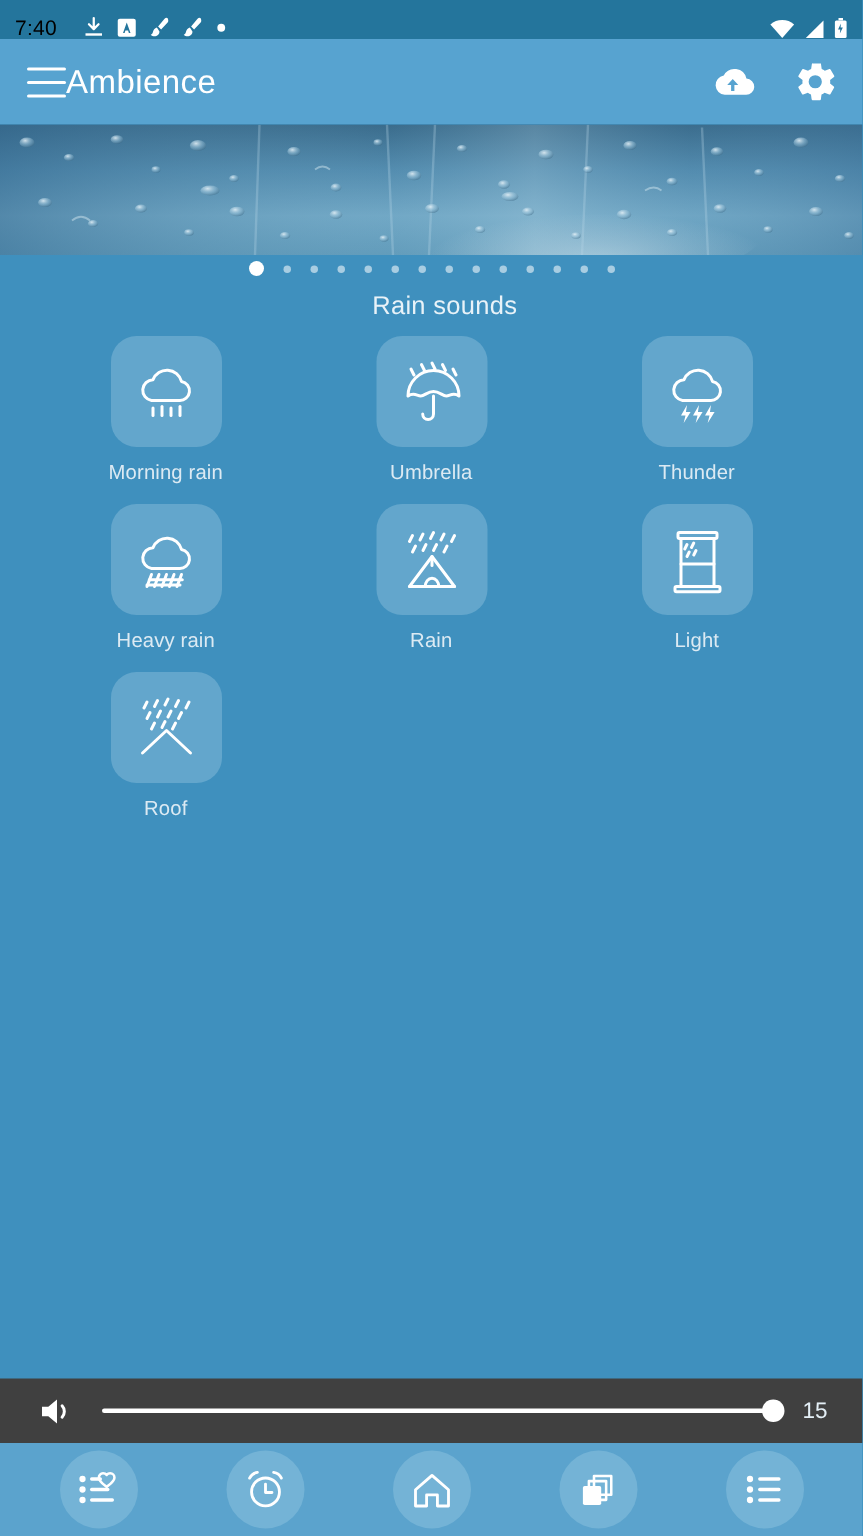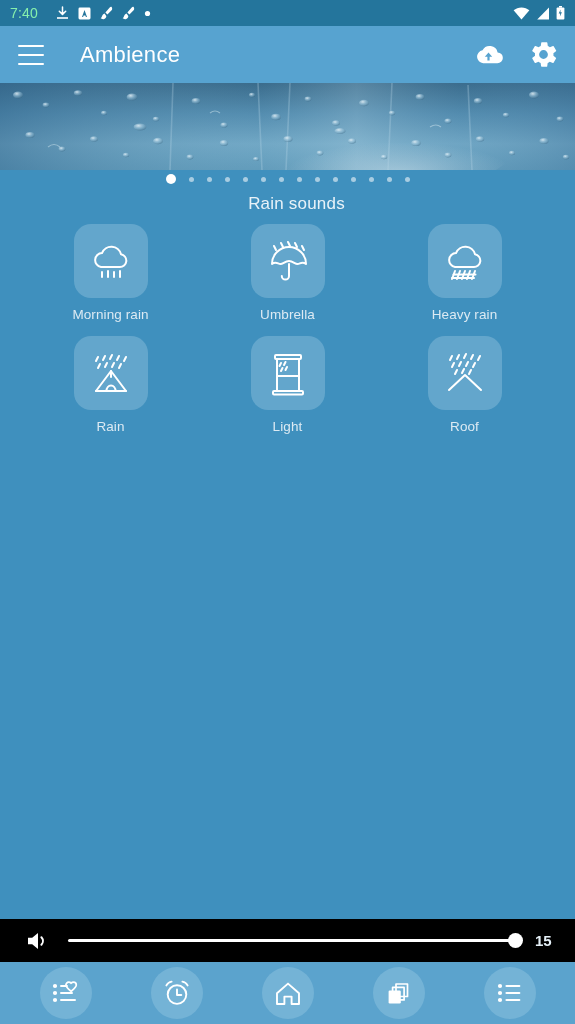--- a/index.html
+++ b/index.html
@@ -13,42 +13,42 @@
     position:relative;
     width:575px; height:1024px;
     background:#3F90BE;
     display:flex; flex-direction:column;
   }
 
   
   .statusbar {
     height:26px; flex:0 0 26px;
     background:#24759C;
-    display:flex; align-items:center;
+    display:flex; align-items:flex-end;
     padding:0 10px;
-    color:#86efac;
+    color:#000000;
   }
   .sb-clock { font-size:14px; letter-spacing:.2px; margin-right:9px; }
   .sb-left { display:flex; align-items:center; gap:9px; flex:1; }
   .sb-right { display:flex; align-items:center; gap:6px; }
   .sb-ico { display:block; }
 
   
   .appbar {
     height:57px; flex:0 0 57px;
     background:#57A3D0;
     display:flex; align-items:center;
     padding:0 18px;
   }
   .hamburger { width:26px; height:20px; display:flex; flex-direction:column;
     justify-content:space-between; cursor:pointer; }
   .hamburger i { display:block; height:2px; background:#fff; border-radius:1px; }
   .appbar-title {
     color:#FFFFFF; font-size:22px; font-weight:400;
-    margin-left:36px; flex:1; letter-spacing:.3px;
+    flex:1; letter-spacing:.3px;
   }
   .appbar-actions { display:flex; align-items:center; gap:26px; }
 
   
   .hero {
     position:relative;
     height:87px; flex:0 0 87px;
     overflow:hidden;
     background:#3C7FA8;
   }
@@ -86,22 +86,21 @@
     letter-spacing:.1px;
   }
 
   .spacer { flex:1 1 auto; }
 
   
   .volume {
     height:43px; flex:0 0 43px;
     display:flex; align-items:center;
     padding:0 16px 0 26px;
-    background:#000000;
-    font-weight:bold;
+    background:#404040;
   }
   .vol-track-wrap { flex:1; position:relative; height:20px;
     display:flex; align-items:center; margin:0 14px 0 18px; }
   .vol-track { height:3px; width:100%; background:#FFFFFF; border-radius:2px; }
   .vol-thumb { position:absolute; right:-2px; width:15px; height:15px;
     border-radius:50%; background:#FFFFFF; }
   .vol-value { color:#E4EFF6; font-size:15px; width:24px; text-align:left; }
 
   
   .navbar {
@@ -311,20 +310,33 @@
             <path d="M8 27 a17 17 0 0 1 34 0 c-4-3-6 0-8.5 0 s-4.5-3-8.5-3 -6 3 -8.5 3 -4.5-3 -8.5 0z" stroke="#fff" fill="none" stroke-width="2" stroke-linecap="round" stroke-linejoin="round"></path>
             <path d="M25 27v12 a3.6 3.6 0 0 1 -7.2 0" stroke="#fff" fill="none" stroke-width="2" stroke-linecap="round" stroke-linejoin="round"></path>
           </svg>
         </div>
         <div class="tile-label">Umbrella</div>
       </div>
       <div class="tile">
         <div class="tile-box">
           <svg width="48" height="48" viewBox="0 0 48 48">
             <path d="M14 30 a7 7 0 0 1 1 -13.9 a10 10 0 0 1 19 1.2 a6.4 6.4 0 0 1 -1.4 12.7 z" stroke="#fff" fill="none" stroke-width="2" stroke-linecap="round" stroke-linejoin="round"></path>
+            <g fill="#fff">
+              <path d="M17 33l-4 7h3l-1.2 5 4.6-7.4h-3.1z"></path>
+              <path d="M25 33l-4 7h3l-1.2 5 4.6-7.4h-3.1z"></path>
+              <path d="M33 33l-4 7h3l-1.2 5 4.6-7.4h-3.1z"></path>
+            </g>
+          </svg>
+        </div>
+        <div class="tile-label">Thunder</div>
+      </div>
+      <div class="tile">
+        <div class="tile-box">
+          <svg width="48" height="48" viewBox="0 0 48 48">
+            <path d="M14 30 a7 7 0 0 1 1 -13.9 a10 10 0 0 1 19 1.2 a6.4 6.4 0 0 1 -1.4 12.7 z" stroke="#fff" fill="none" stroke-width="2" stroke-linecap="round" stroke-linejoin="round"></path>
             <g stroke="#fff" fill="none" stroke-width="2" stroke-linecap="round" stroke-linejoin="round">
               <path d="M14 34l-3 8"></path>
               <path d="M19 34l-3 8"></path>
               <path d="M24 34l-3 8"></path>
               <path d="M29 34l-3 8"></path>
               <path d="M34 34l-3 8"></path>
               <path d="M11 41h22"></path>
               <path d="M12.5 37.5h22"></path>
             </g>
           </svg>

